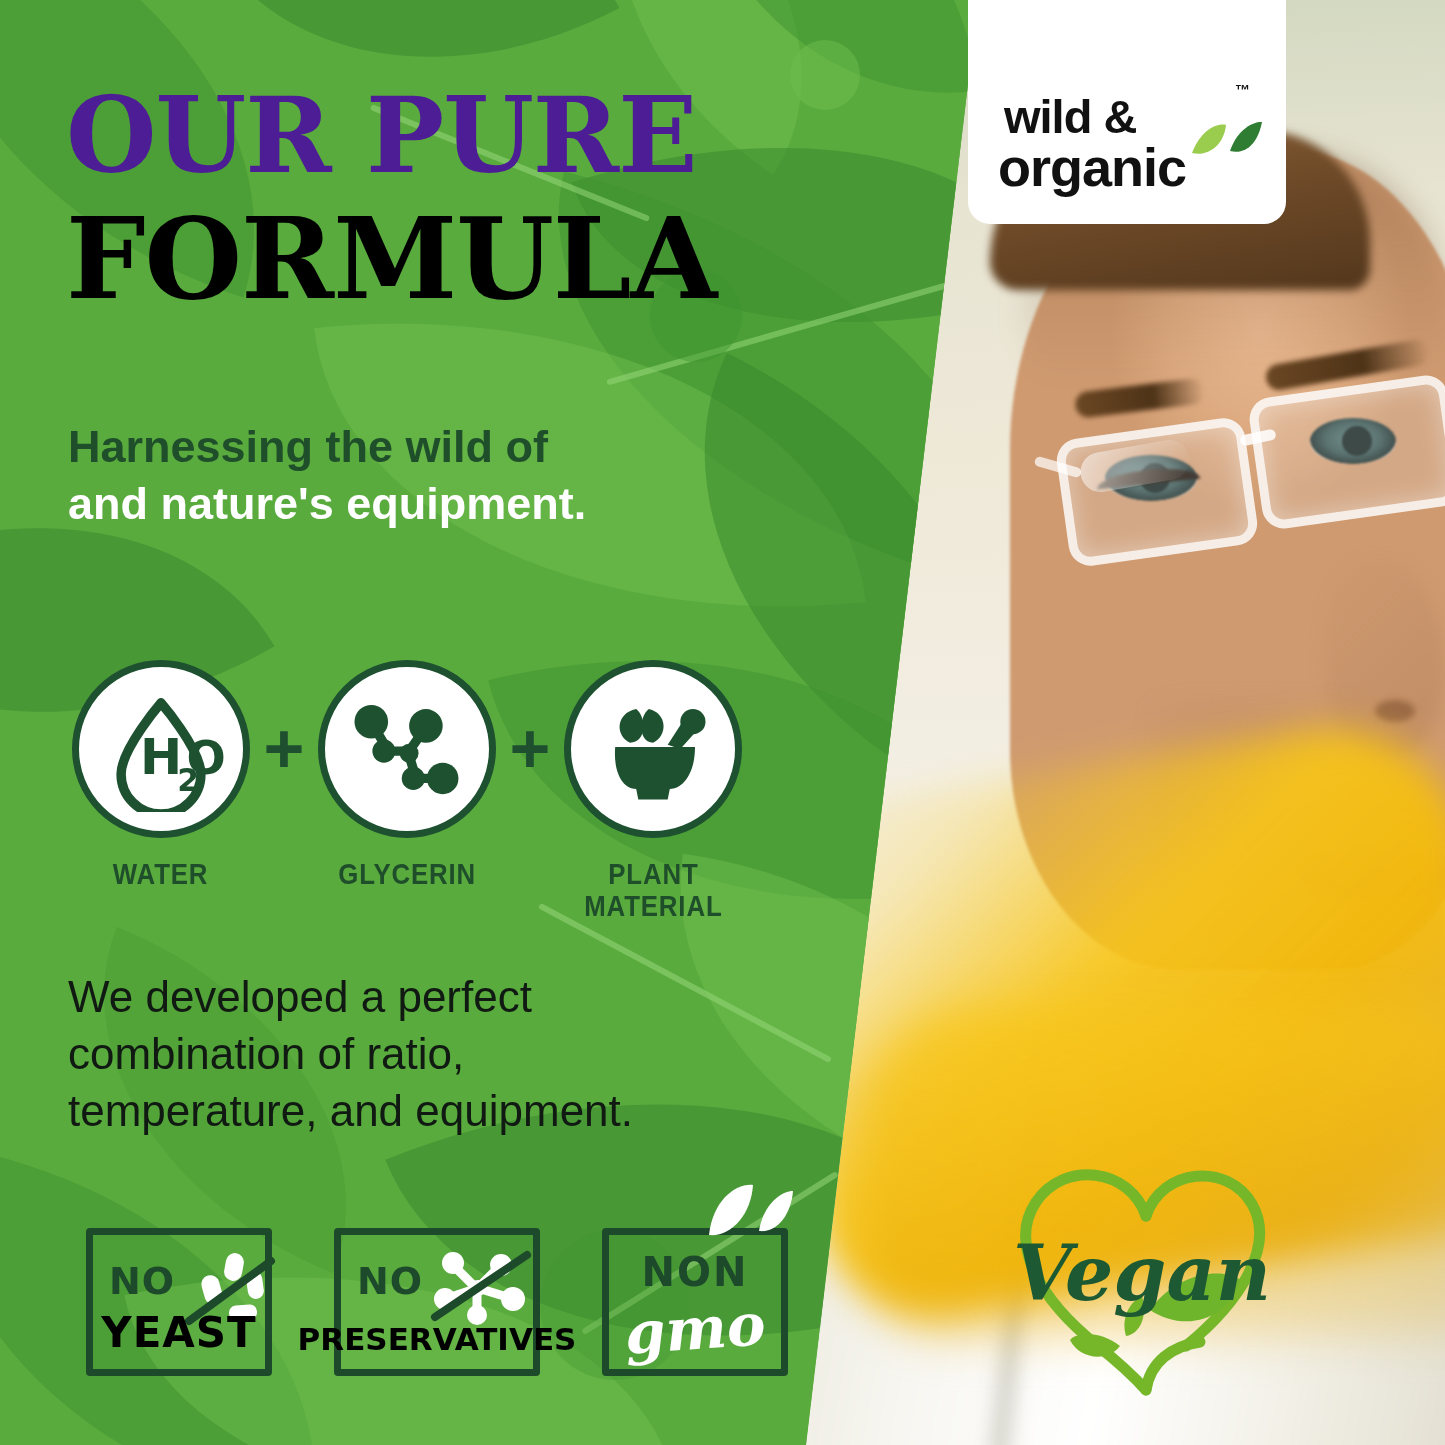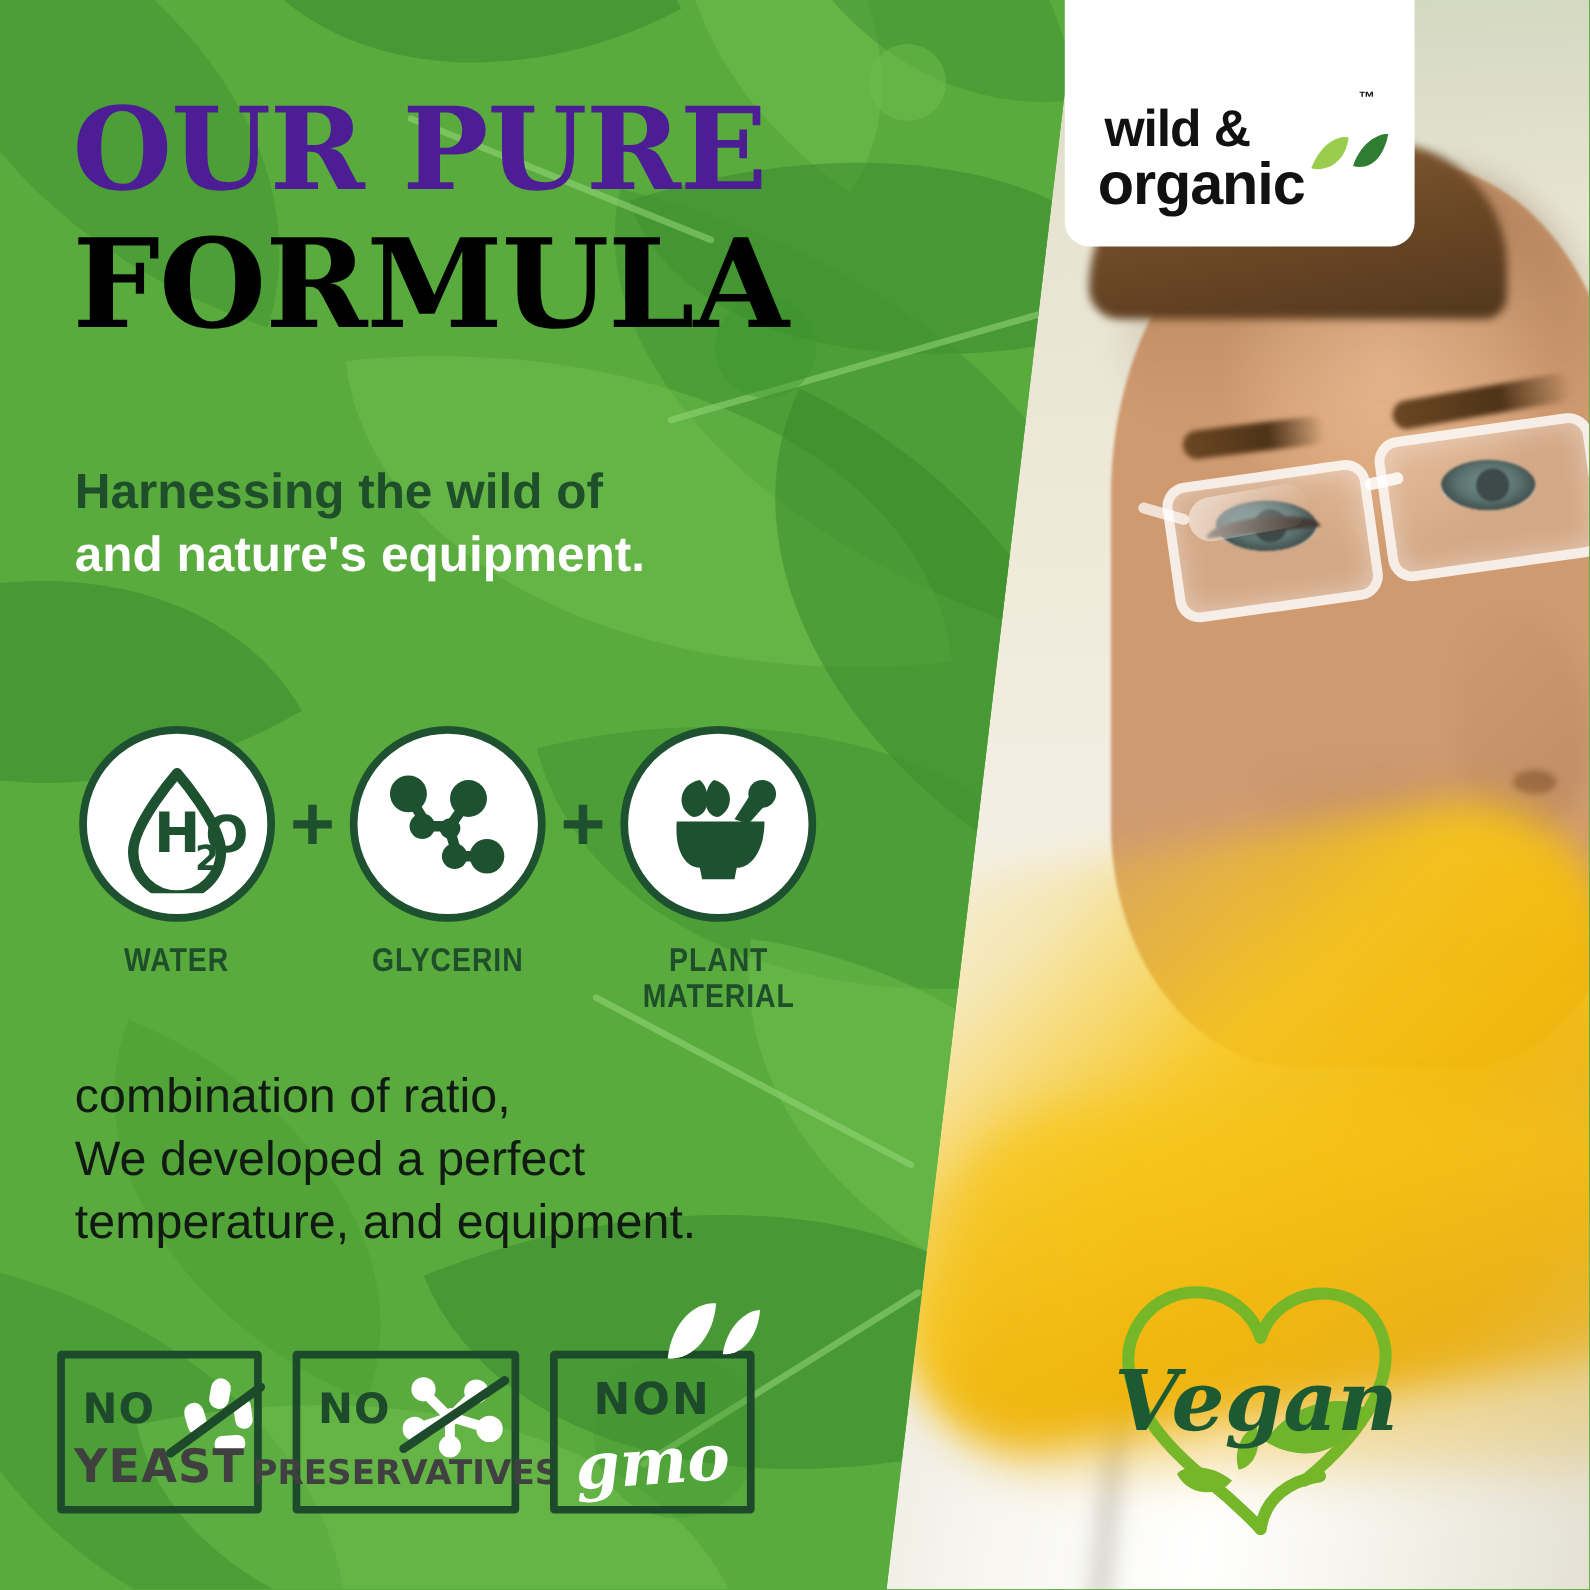--- a/index.html
+++ b/index.html
@@ -250,38 +250,38 @@
     position:absolute; left:68px; top:968px; z-index:20;
     line-height:1.30; font-size:44px; color:#111A12; font-weight:400;
   }
   .para2 span{ display:block; }
 
   
   .badges{
     position:absolute; left:52px; top:1228px; z-index:20;
     display:flex; gap:28px; align-items:flex-end;
   }
-  .badge{ position:relative; }
+  .badge{ position:relative;margin-left:34px; }
   .badge-box{
     position:relative;
     width:186px; height:148px;
     border:7px solid #1D4A2A;
     border-radius:4px;
   }
   .badge-box.wide{ width:206px; }
   .badge-no{
     position:absolute; left:16px; top:24px;
     font-size:38px; font-weight:700; color:#1D4A2A;
     letter-spacing:1px;
     font-family:"DejaVu Sans", sans-serif;
   }
   .badge-main{
     position:absolute; left:50%; transform:translateX(-50%);
     bottom:12px;
-    color:#404040; font-weight:700; white-space:nowrap;
+    color:#000000; font-weight:700; white-space:nowrap;
     font-family:"DejaVu Sans", sans-serif;
   }
   .badge-main.yeast{ font-size:42px; letter-spacing:1px; }
   .badge-main.pres{ font-size:31px; letter-spacing:0px; }
   .badge-non{
     position:absolute; left:50%; transform:translateX(-50%);
     top:14px; font-size:40px; font-weight:700; color:#1D4A2A; letter-spacing:2px;
     font-family:"DejaVu Sans", sans-serif;
   }
   .badge-gmo{
@@ -433,22 +433,22 @@
           <path d="M24 58 L100 58 C100 84 88 98 76 98 L74 108 L46 108 L44 98 C32 98 22 84 24 58 Z" fill="#1D5130"></path>
         </svg>
       </div>
       <div class="ing-label">PLANT
 MATERIAL</div>
     </div>
 
   </div>
 
   <div class="para2">
+    <span>We developed a perfect</span>
     <span>combination of ratio,</span>
-    <span>We developed a perfect</span>
     <span>temperature, and equipment.</span>
   </div>
 
   <div class="badges">
 
     <div class="badge">
       <div class="badge-box">
         <div class="badge-no">NO</div>
         <svg class="badge-icon" style="left:88px; top:12px;" width="96" height="92" viewBox="0 0 96 92">
           <rect x="22" y="28" width="18" height="30" rx="9" fill="#FFFFFF" transform="rotate(-16 31 43)"></rect>

